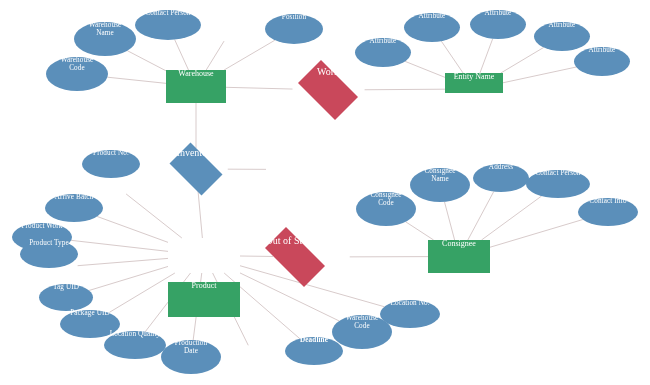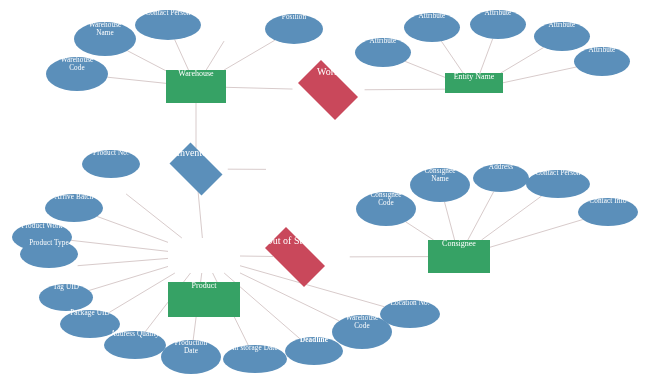--- a/index.html
+++ b/index.html
@@ -177,28 +177,25 @@
       <div class="node node-attribute" style="left: 20px; top: 240px; width: 58px; height: 28px;">
         <span class="node-label">Product Type</span>
       </div>
       <div class="node node-attribute" style="left: 39px; top: 284px; width: 54px; height: 27px;">
         <span class="node-label">Tag UID</span>
       </div>
       <div class="node node-attribute" style="left: 60px; top: 310px; width: 60px; height: 28px;">
         <span class="node-label">Package UID</span>
       </div>
       <div class="node node-attribute" style="left: 104px; top: 331px; width: 62px; height: 28px;">
-        <span class="node-label">Address Quality</span>
+        <span class="node-label">Location Quality</span>
       </div>
       <div class="node node-attribute" style="left: 161px; top: 340px; width: 60px; height: 34px;">
         <span class="node-label">Production
 Date</span>
-      </div>
-      <div class="node node-attribute" style="left: 223px; top: 345px; width: 64px; height: 28px;">
-        <span class="node-label">In storage Date</span>
       </div>
       <div class="node node-attribute" style="left: 285px; top: 337px; width: 58px; height: 28px; font-weight: bold;">
         <span class="node-label">Deadline</span>
       </div>
       <div class="node node-attribute" style="left: 332px; top: 315px; width: 60px; height: 34px;">
         <span class="node-label">Warehouse
 Code</span>
       </div>
       <div class="node node-attribute" style="left: 380px; top: 300px; width: 60px; height: 28px;">
         <span class="node-label">Location No.</span>

